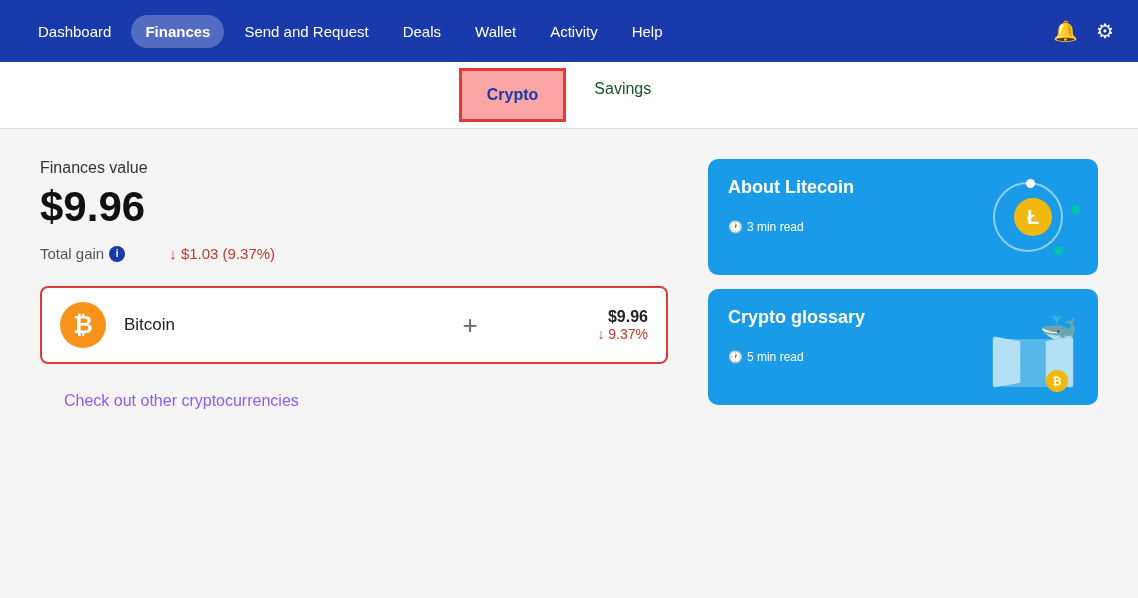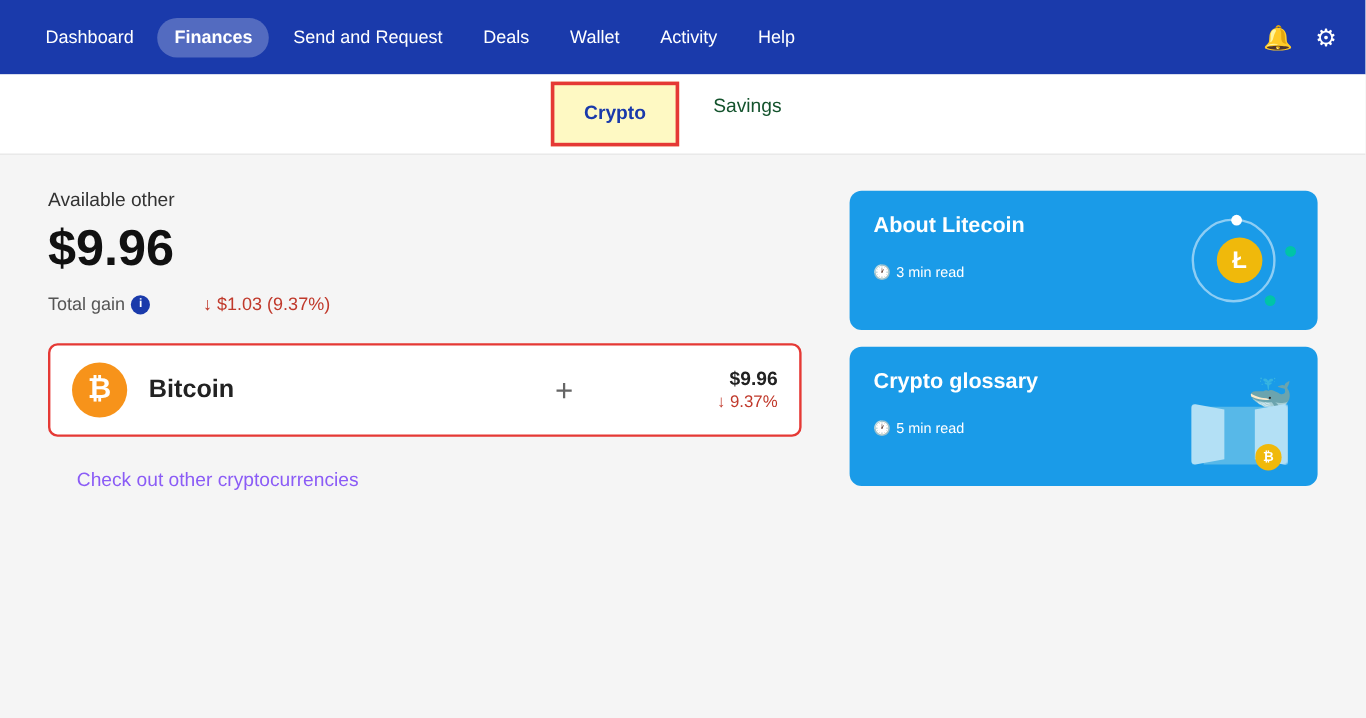--- a/index.html
+++ b/index.html
@@ -56,21 +56,21 @@
       padding: 18px 28px;
       font-size: 16px;
       color: #14532d;
       cursor: pointer;
       position: relative;
     }
     .subtab.active {
       color: #1a3aab;
       font-weight: bold;
       border: 3px solid #e53935;
-      background: #fef9c3;
+      background: #fca5a5;
       padding: 15px 25px;
       margin: 6px 0;
     }
 
     
     .main-content {
       display: flex;
       padding: 30px 40px 20px 40px;
       gap: 40px;
       background: #f5f5f5;
@@ -141,22 +141,22 @@
       background: #f7931a;
       display: flex;
       align-items: center;
       justify-content: center;
       color: #fff;
       font-size: 24px;
       font-weight: bold;
       flex-shrink: 0;
     }
     .coin-name {
-      font-size: 21px;
-      font-weight: bold;
+      font-size: 17px;
+      font-weight: normal;
       color: #222;
       flex: 1;
     }
     .coin-plus {
       font-size: 26px;
       color: #666;
       flex: 1;
       text-align: center;
     }
     .coin-values {
@@ -337,21 +337,21 @@
 </nav>
 
 <div class="subtab-bar">
   <div class="subtab active">Crypto</div>
   <div class="subtab">Savings</div>
 </div>
 
 <div class="main-content">
 
   <div class="left-panel">
-    <div class="available-label">Available other</div>
+    <div class="available-label">Finances value</div>
     <div class="available-value">$9.96</div>
 
     <div class="total-gain-row">
       <div class="total-gain-label">
         <span>Total gain</span>
         <span class="info-icon">i</span>
       </div>
       <div class="total-gain-value">↓ $1.03 (9.37%)</div>
     </div>
 

